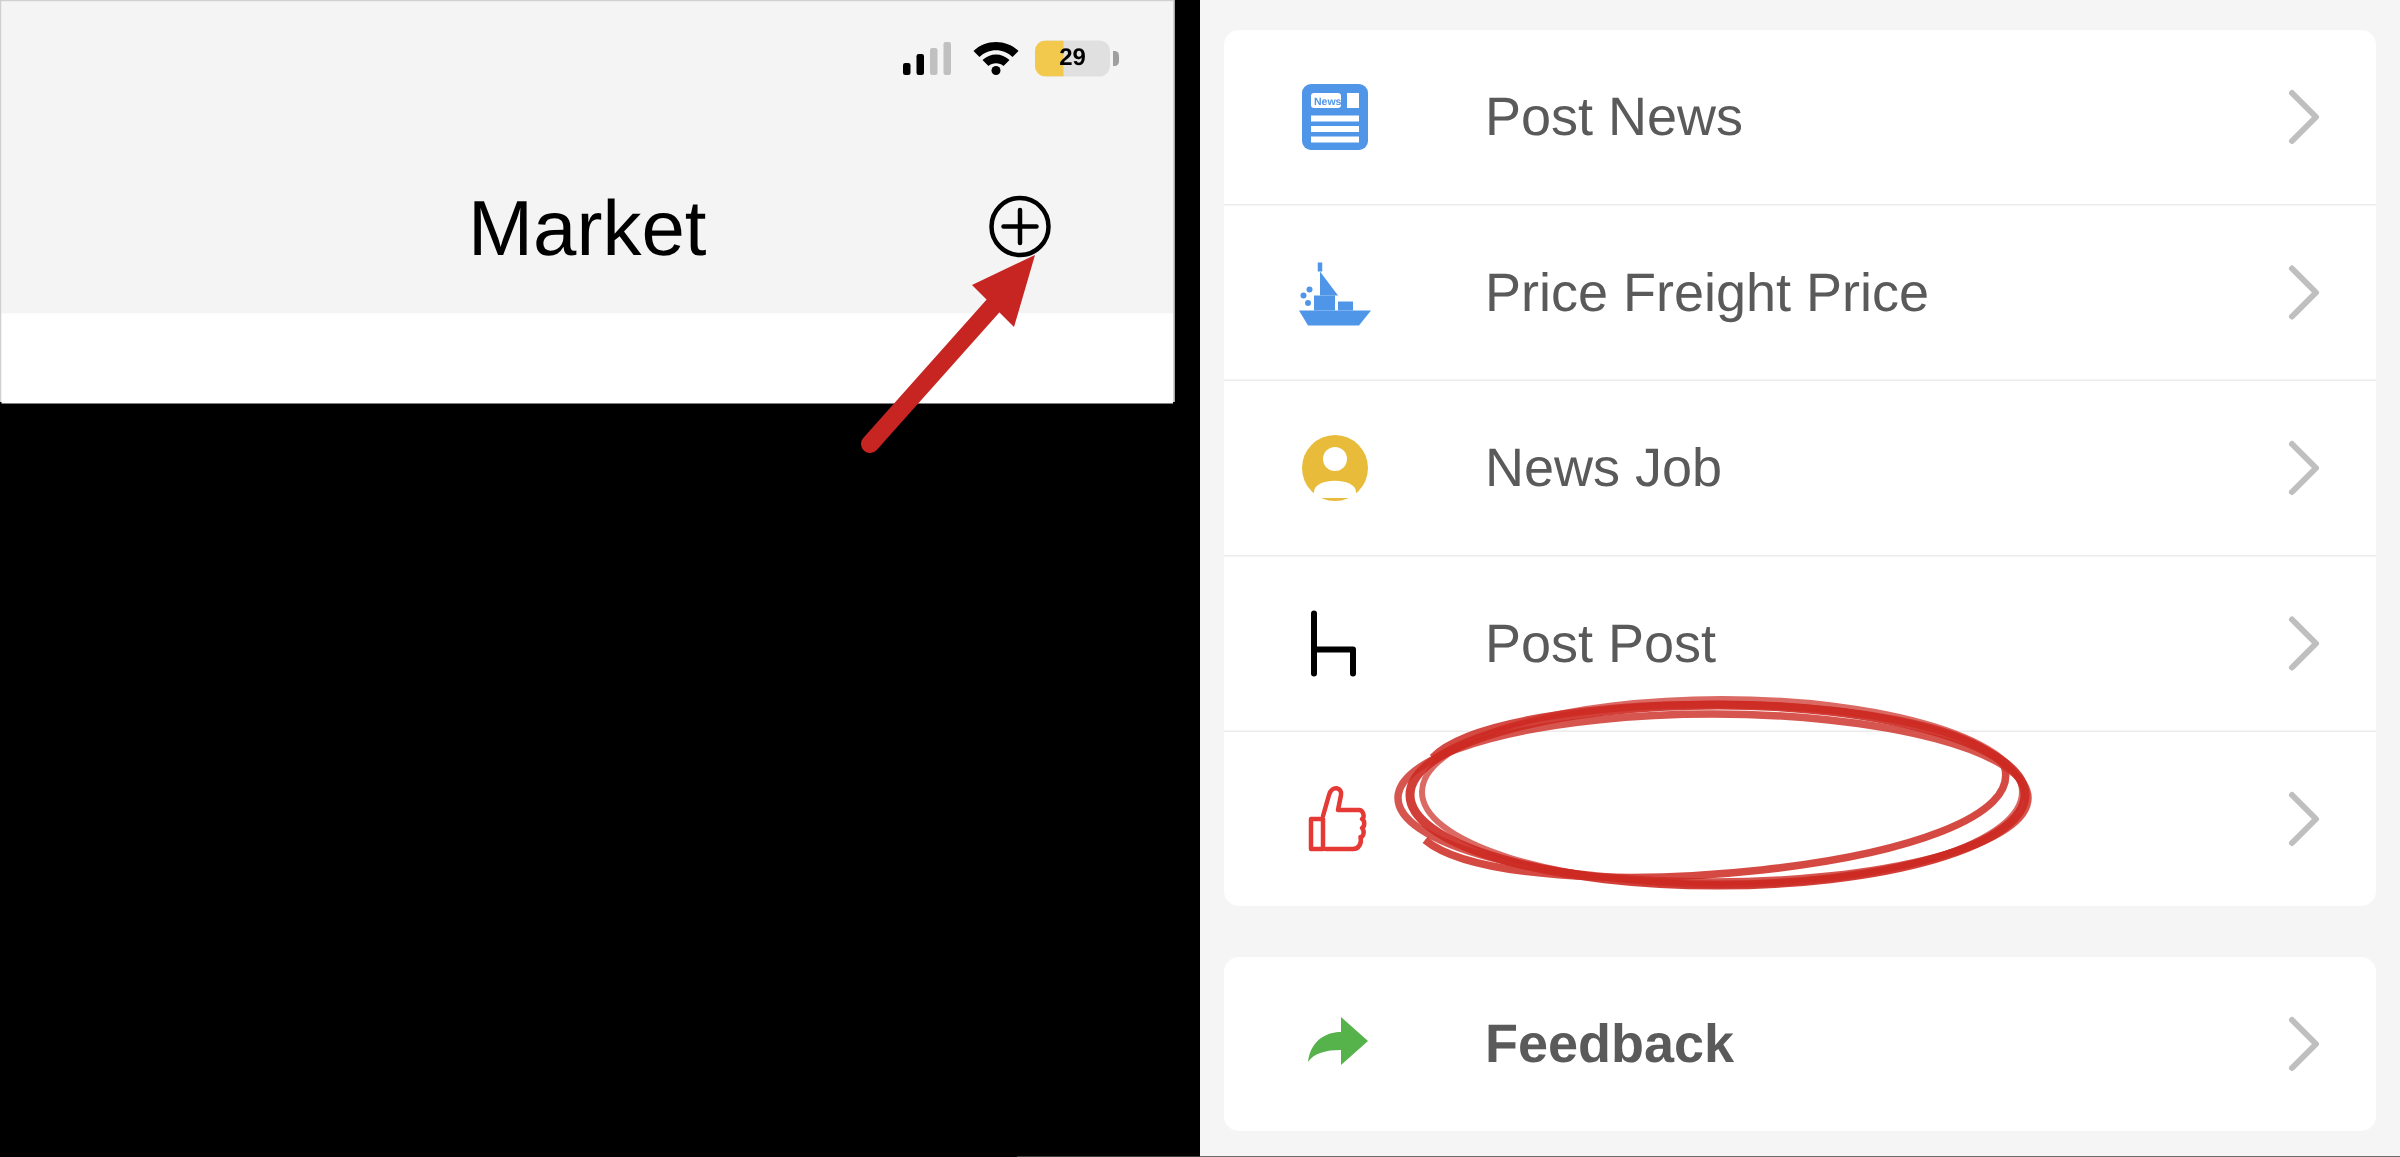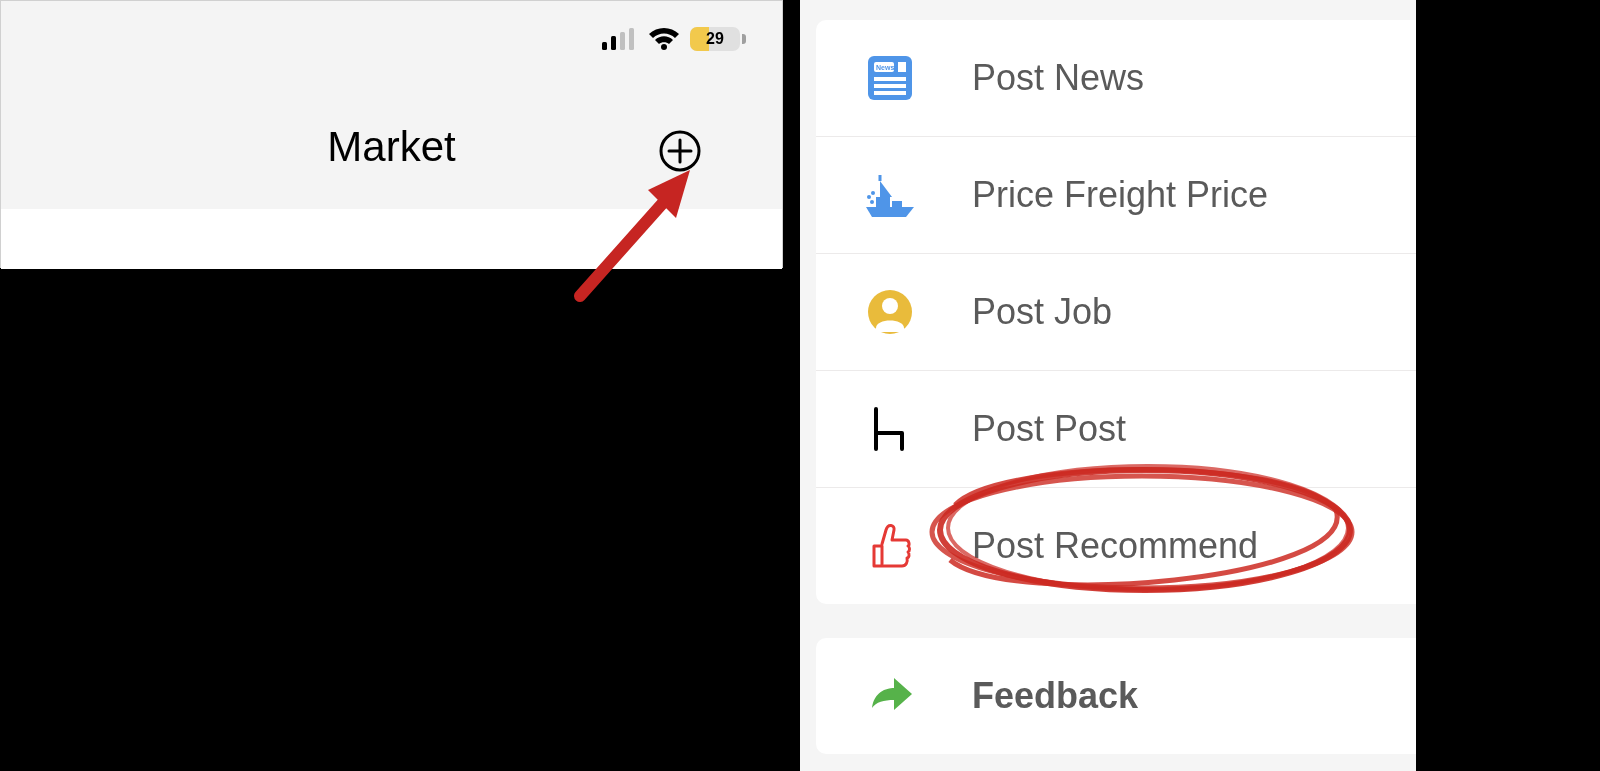--- a/index.html
+++ b/index.html
@@ -1,22 +1,22 @@
 <!DOCTYPE html>
 <html><head>
 <meta charset="utf-8">
 <style>
   html,body{margin:0;padding:0;width:1600px;height:771px;font-family:-apple-system,Helvetica,Arial,sans-serif;background:#000;-webkit-font-smoothing:antialiased;}
-  .stage{position:relative;width:1416px;height:771px;overflow:hidden;}
+  .stage{position:relative;width:1600px;height:771px;overflow:hidden;}
 
   
   .left-panel{position:absolute;left:0;top:0;width:783px;height:268px;background:#fff;border:1px solid #d0d0d0;box-sizing:border-box;}
   .left-header{position:absolute;left:0;top:0;width:100%;height:208px;background:#f4f4f4;}
   .left-body{position:absolute;left:0;top:208px;width:100%;height:60px;background:#ffffff;}
-  .page-title{position:absolute;left:0;right:0;top:122px;text-align:center;font-size:42px;font-weight:500;color:#000;}
+  .page-title{position:absolute;left:0;right:0;top:122px;text-align:center;font-size:52px;font-weight:500;color:#000;}
   .plus-btn{position:absolute;right:80px;top:128px;width:44px;height:44px;}
   .plus-btn svg{display:block;}
 
   
   .statusbar{position:absolute;top:26px;right:36px;display:flex;align-items:center;gap:10px;}
   .sig{width:36px;height:22px;}
   .wifi{width:32px;height:24px;}
   .battery-wrap{position:relative;width:56px;height:24px;}
   .battery-fill{position:absolute;left:0;top:0;width:50px;height:24px;border-radius:7px;background:#f2c94c;clip-path:inset(0 62% 0 0);} 
   .battery-rest{position:absolute;left:0;top:0;width:50px;height:24px;border-radius:7px;background:rgba(0,0,0,0.08);}
@@ -26,21 +26,21 @@
   
 
   
   .right-panel{position:absolute;left:800px;top:0;width:800px;height:771px;background:#f5f5f5;}
   .menu-card{position:absolute;left:16px;right:16px;background:#fff;border-radius:10px;overflow:hidden;}
   .card1{top:20px;}
   .card2{top:638px;font-weight:bold;}
   .menu-item{height:116px;position:relative;display:flex;align-items:center;}
   .menu-item + .menu-item{border-top:1px solid #eceaea;}
   .mi-icon{width:56px;height:56px;margin-left:46px;flex:0 0 auto;display:flex;align-items:center;justify-content:center;}
-  .mi-label{margin-left:54px;font-size:36px;color:#5a5a5a;}
+  .mi-label{margin-left:72px;font-size:36px;color:#5a5a5a;}
   .mi-chevron{position:absolute;right:34px;top:50%;transform:translateY(-50%);width:28px;height:40px;}
   .mi-chevron svg{display:block;}
 
   
   .scribble{position:absolute;pointer-events:none;}
 
   
   .arrow-ann{position:absolute;pointer-events:none;}
 </style>
 </head>
@@ -130,21 +130,21 @@
       </div>
 
       <div class="menu-item">
         <span class="mi-icon">
           <svg viewBox="0 0 56 56">
             <circle cx="28" cy="28" r="22" fill="#e9bb3b"></circle>
             <circle cx="28" cy="22" r="8" fill="#fff"></circle>
             <path d="M14 44 C14 34 42 34 42 44 L42 48 L14 48 Z" fill="#fff"></path>
           </svg>
         </span>
-        <span class="mi-label">Post Job</span>
+        <span class="mi-label">News Job</span>
         <span class="mi-chevron">
           <svg viewBox="0 0 28 40">
               <polyline points="6,4 22,20 6,36" fill="none" stroke="#bfbfbf" stroke-width="4" stroke-linecap="round" stroke-linejoin="round"></polyline>
             </svg>
         </span>
       </div>
 
       <div class="menu-item">
         <span class="mi-icon">
           <svg viewBox="0 0 56 56">
@@ -160,21 +160,20 @@
         </span>
       </div>
 
       <div class="menu-item">
         <span class="mi-icon">
           <svg viewBox="0 0 56 56">
             <path d="M12 28 L12 48 L20 48 L20 28 Z
                      M22 48 L40 48 C44 48 46 44 45 40 C47 40 48 36 46 34 C48 33 48 29 46 28 C48 27 47 22 44 22 L30 22 L32 12 C33 7 26 5 24 12 L20 26" fill="none" stroke="#e53935" stroke-width="3" stroke-linejoin="round" stroke-linecap="round"></path>
           </svg>
         </span>
-        <span class="mi-label">Post Recommend</span>
         <span class="mi-chevron">
           <svg viewBox="0 0 28 40">
               <polyline points="6,4 22,20 6,36" fill="none" stroke="#bfbfbf" stroke-width="4" stroke-linecap="round" stroke-linejoin="round"></polyline>
             </svg>
         </span>
       </div>
 
     </div>
 
     <div class="menu-card card2">

